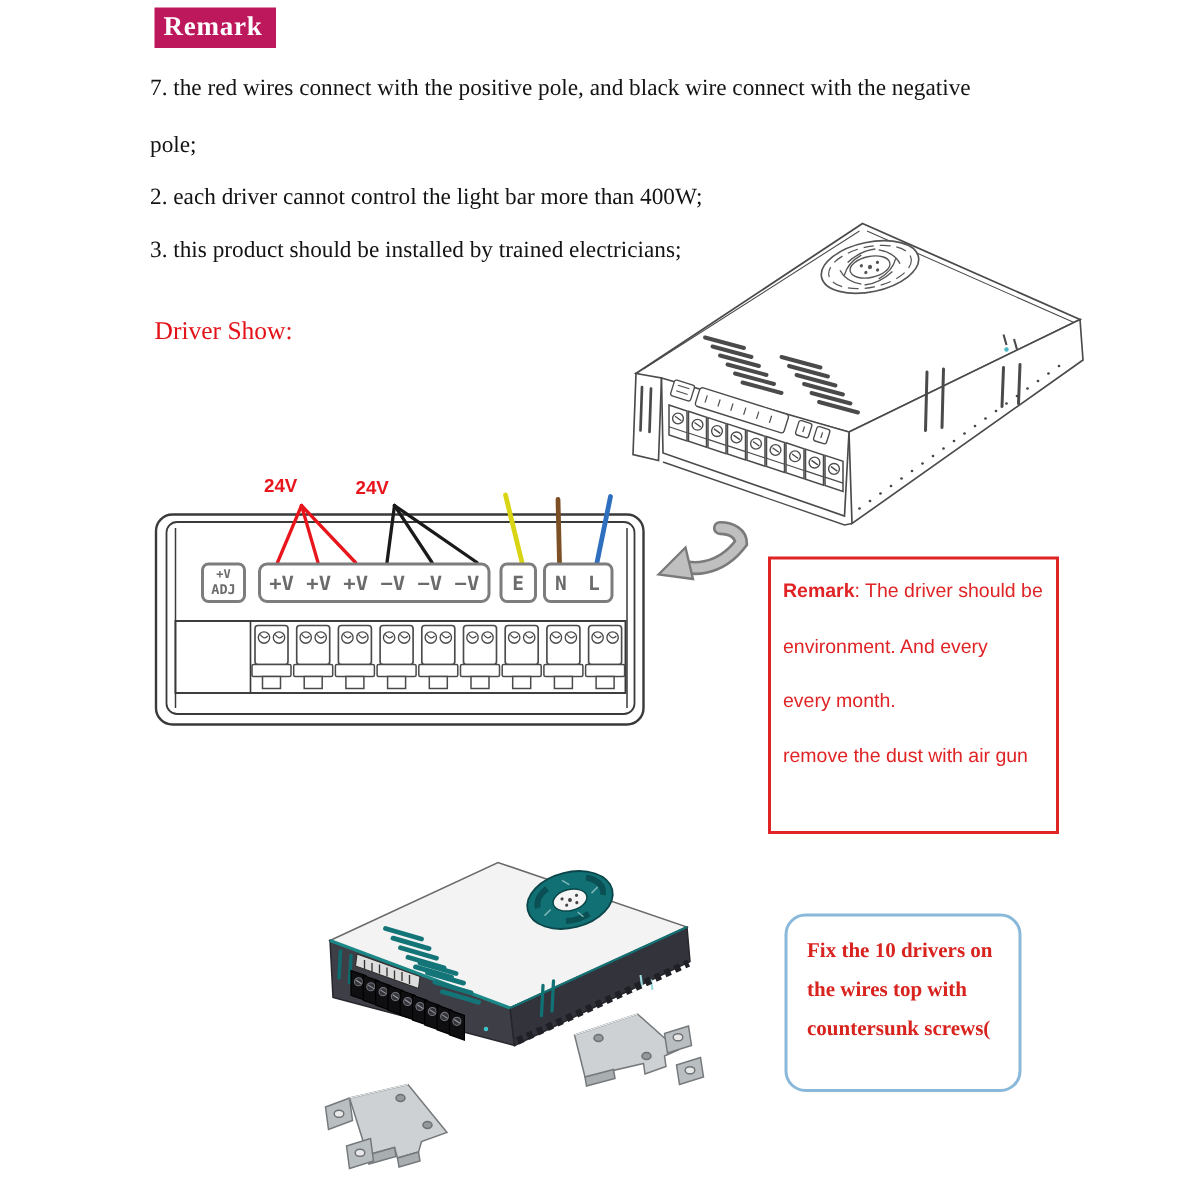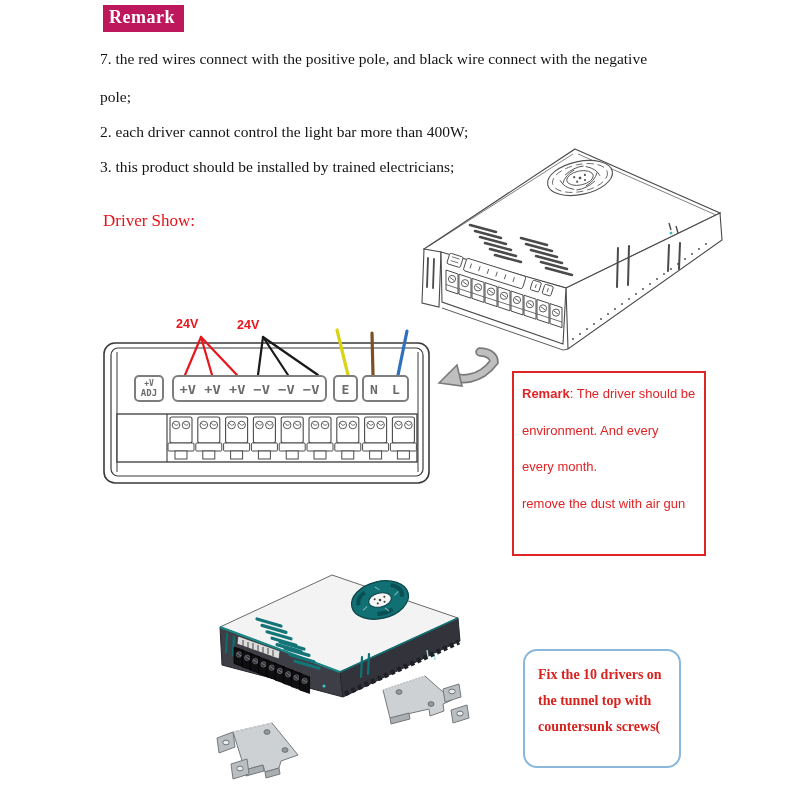--- a/index.html
+++ b/index.html
@@ -29,21 +29,21 @@
   #caution-box{left:512px;top:371px;width:194px;height:185px;box-sizing:border-box;
                border:2px solid #e02325;color:#e02325;
                font-family:"Liberation Sans",sans-serif;font-size:13px;
                padding:6px 4px 0 8px;white-space:nowrap;}
   #caution-box .c-line{height:36.5px;line-height:30px;}
   #caution-box .bold{font-weight:bold;}
 
   
   #mount-note{left:523px;top:609px;width:158px;height:119px;box-sizing:border-box;
               border:2px solid #8ab8da;border-radius:14px;color:#d8231f;
-              font-weight:bold;font-size:14px;padding:13px 2px 0 13px;white-space:nowrap;margin-top:40px;}
+              font-weight:bold;font-size:14px;padding:13px 2px 0 13px;white-space:nowrap;}
   #mount-note .m-line{height:26px;line-height:22px;}
 
   svg{display:block;}
   svg text{font-family:"DejaVu Sans Mono",monospace;font-weight:bold;fill:#6b6b6b;}
 </style>
 </head>
 <body>
 
 <div class="abs" id="remark-title">Remark</div>
 
@@ -383,15 +383,15 @@
     <ellipse cx="249" cy="133.5" rx="3.2" ry="2.4" fill="#e9e9e9" stroke="#707478"></ellipse>
     <ellipse cx="257" cy="155.5" rx="3.2" ry="2.4" fill="#e9e9e9" stroke="#707478"></ellipse>
     <ellipse cx="196" cy="134" rx="3" ry="2.3" fill="#94999c" stroke="#6b7073"></ellipse>
     <ellipse cx="228" cy="146" rx="3" ry="2.3" fill="#94999c" stroke="#6b7073"></ellipse>
     <line x1="180" y1="132" x2="222" y2="118" stroke="#eef1f2" stroke-width="0.8"></line>
   </g>
 </svg>
 
 <div class="abs" id="mount-note">
   <div class="m-line">Fix the 10 drivers on</div>
-  <div class="m-line">the tunnel top with</div>
+  <div class="m-line">the wires top with</div>
   <div class="m-line">countersunk screws(</div>
 </div>
 
 </body></html>

